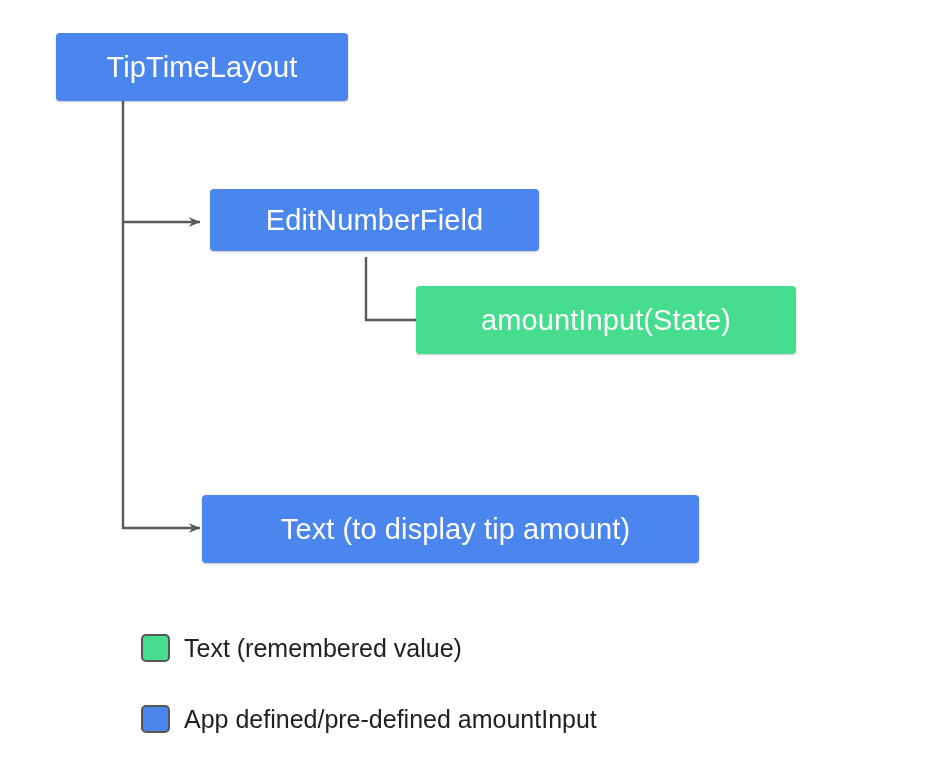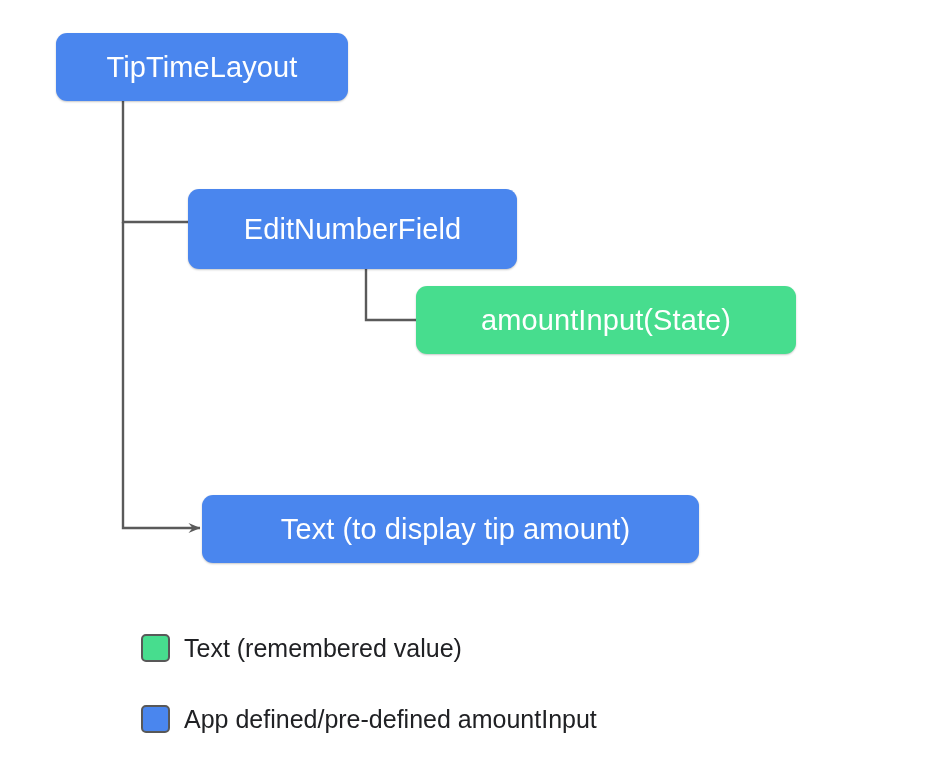--- a/index.html
+++ b/index.html
@@ -24,21 +24,21 @@
     position: absolute;
     left: 0;
     top: 0;
     width: 925px;
     height: 775px;
     pointer-events: none;
   }
   .node {
     position: absolute;
     box-sizing: border-box;
-    border-radius: 11px;
+    border-radius: 4px;
     display: flex;
     align-items: center;
     justify-content: center;
     color: #ffffff;
     font-size: 29px;
     font-weight: 400;
     letter-spacing: 0.1px;
     line-height: 1;
     white-space: nowrap;
     box-shadow: 0 1px 2px rgba(0,0,0,0.22);
@@ -50,24 +50,24 @@
   .node-state {
     background: #47dd8e;
   }
   #node-tiptimelayout {
     left: 56px;
     top: 33px;
     width: 292px;
     height: 68px;
   }
   #node-editnumberfield {
-    left: 188px;
+    left: 210px;
     top: 189px;
     width: 329px;
-    height: 80px;
+    height: 62px;
   }
   #node-amountinput {
     left: 416px;
     top: 286px;
     width: 380px;
     height: 68px;
   }
   #node-text-tip {
     left: 202px;
     top: 495px;

